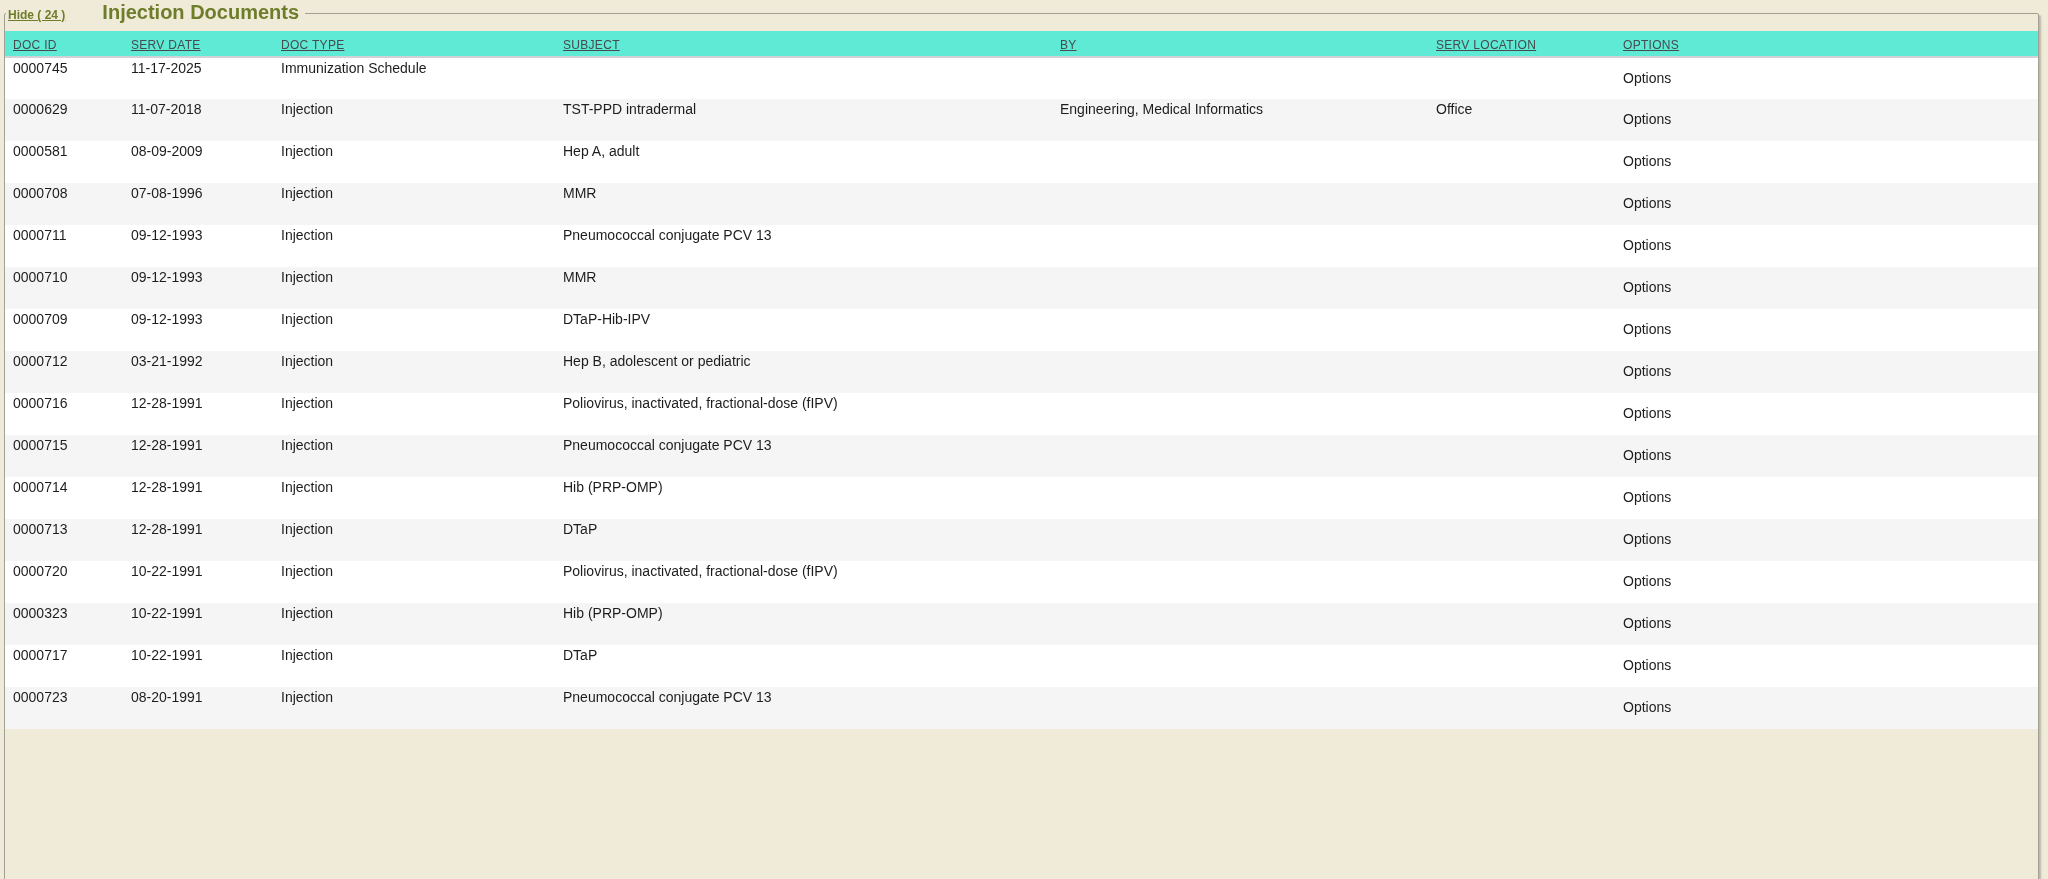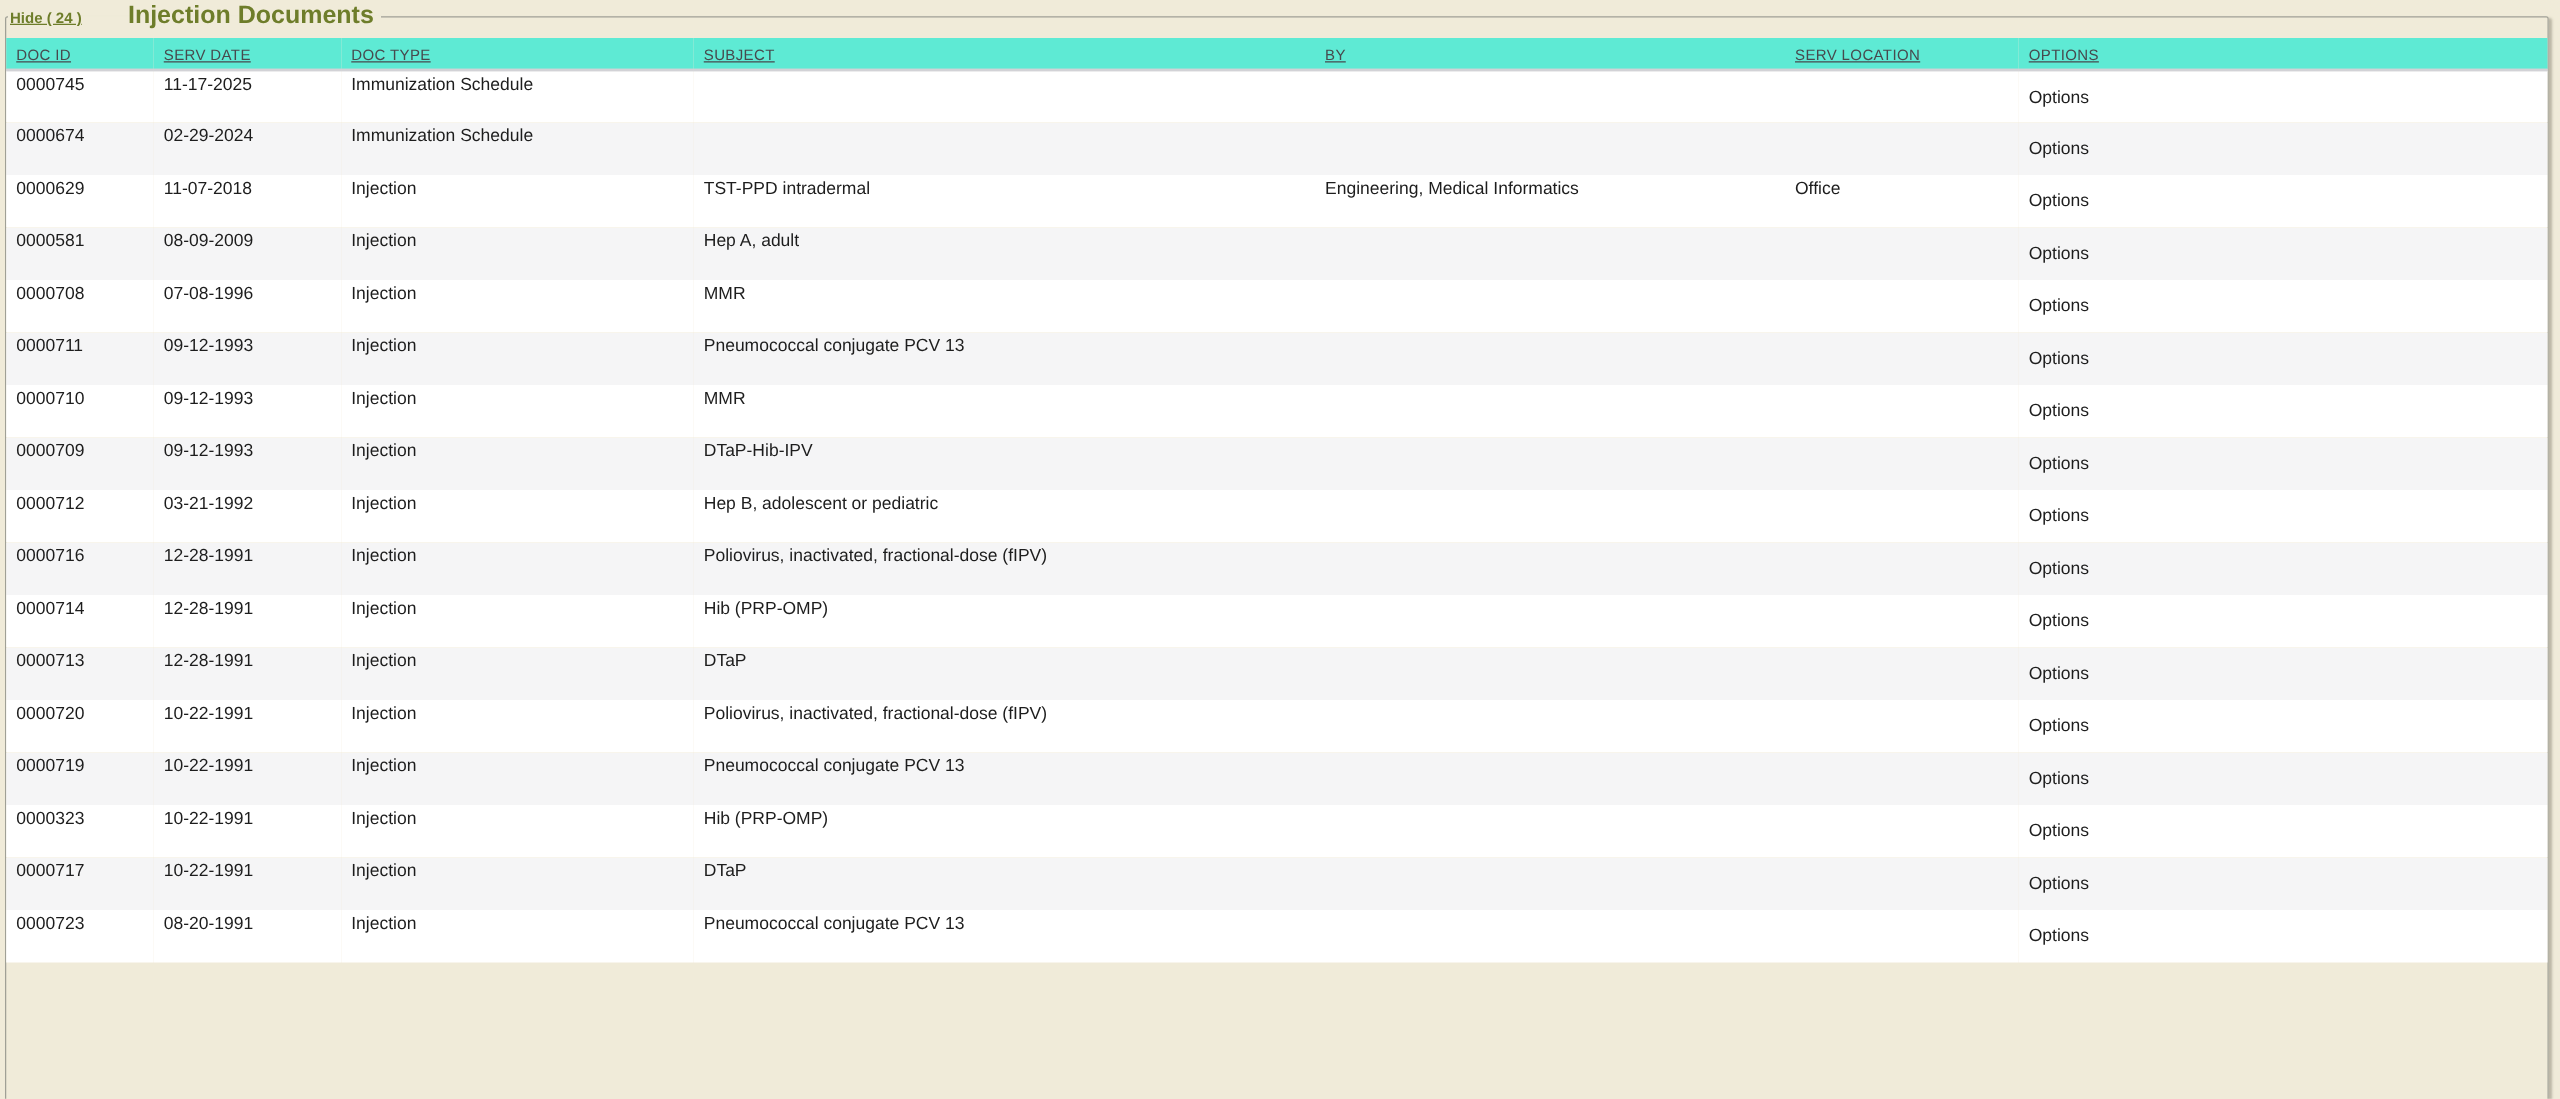--- a/index.html
+++ b/index.html
@@ -122,31 +122,20 @@
     <td>11-17-2025</td>
     <td>Immunization Schedule</td>
     <td></td>
     <td></td>
     <td></td>
     <td>
       <span class="options-link">Options</span>
     </td>
   </tr>
 
-  <tr>
-    <td>0000674</td>
-    <td>02-29-2024</td>
-    <td>Immunization Schedule</td>
-    <td></td>
-    <td></td>
-    <td></td>
-    <td>
-      <span class="options-link">Options</span>
-    </td>
-  </tr>
 
   <tr>
     <td>0000629</td>
     <td>11-07-2018</td>
     <td>Injection</td>
     <td>TST-PPD intradermal</td>
     <td>Engineering, Medical Informatics</td>
     <td>Office</td>
     <td>
       <span class="options-link">Options</span>
@@ -231,20 +220,31 @@
     <td>12-28-1991</td>
     <td>Injection</td>
     <td>Poliovirus, inactivated, fractional-dose (fIPV)</td>
     <td></td>
     <td></td>
     <td>
       <span class="options-link">Options</span>
     </td>
   </tr>
 
+  <tr>
+    <td>0000715</td>
+    <td>12-28-1991</td>
+    <td>Injection</td>
+    <td>Pneumococcal conjugate PCV 13</td>
+    <td></td>
+    <td></td>
+    <td>
+      <span class="options-link">Options</span>
+    </td>
+  </tr>
 
   <tr>
     <td>0000714</td>
     <td>12-28-1991</td>
     <td>Injection</td>
     <td>Hib (PRP-OMP)</td>
     <td></td>
     <td></td>
     <td>
       <span class="options-link">Options</span>
@@ -268,31 +268,20 @@
     <td>10-22-1991</td>
     <td>Injection</td>
     <td>Poliovirus, inactivated, fractional-dose (fIPV)</td>
     <td></td>
     <td></td>
     <td>
       <span class="options-link">Options</span>
     </td>
   </tr>
 
-  <tr>
-    <td>0000719</td>
-    <td>10-22-1991</td>
-    <td>Injection</td>
-    <td>Pneumococcal conjugate PCV 13</td>
-    <td></td>
-    <td></td>
-    <td>
-      <span class="options-link">Options</span>
-    </td>
-  </tr>
 
   <tr>
     <td>0000323</td>
     <td>10-22-1991</td>
     <td>Injection</td>
     <td>Hib (PRP-OMP)</td>
     <td></td>
     <td></td>
     <td>
       <span class="options-link">Options</span>

